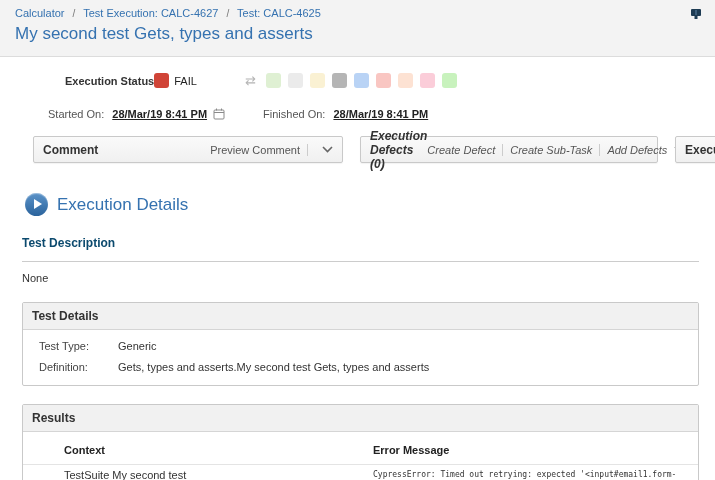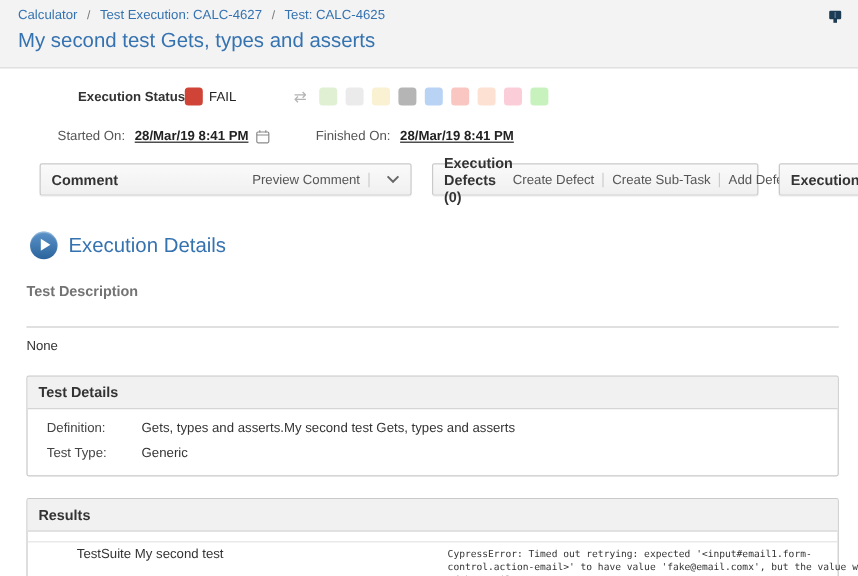--- a/index.html
+++ b/index.html
@@ -32,41 +32,41 @@
   .cal-icon { margin:0 6px 0 6px; cursor:pointer; display:inline-block; }
   .dates-gap { width:32px; }
 
   
   .panels-row { display:flex; flex-wrap:nowrap; gap:17px; margin:16px 0 0 33px; width:900px; }
   .panel-bar { border:1px solid #c9c9c9; background:linear-gradient(#fafafa,#f0f0f0);
     height:27px; display:flex; align-items:center; padding:0 9px; border-radius:2px;
     box-shadow:0 1px 1px rgba(0,0,0,.05); flex:none; }
   .panel-bar .bar-title { font-size:12px; font-weight:bold; color:#333; }
   .bar-comment { width:310px; justify-content:space-between;text-align:center; }
-  .bar-defects { width:272px; }
+  .bar-defects { width:298px;font-style:italic; }
   .bar-evidence { width:150px; }
   .bar-actions { display:flex; align-items:center; margin-left:auto; }
   .bar-link { font-size:11px; color:#555; cursor:pointer; white-space:nowrap; }
   .bar-div { width:1px; height:12px; background:#ccc; margin:0 7px; }
   .chev { margin-left:7px; cursor:pointer; display:flex; align-items:center; }
 
   
   .exec-details-head { display:flex; align-items:center; margin:30px 0 0 25px; }
   .play-circle { width:23px; height:23px; border-radius:50%;
     background:linear-gradient(#5b93c9,#2b639c); position:relative; flex:none;
     box-shadow:inset 0 1px 1px rgba(255,255,255,.4); }
   .play-circle::after { content:""; position:absolute; left:9px; top:6px;
     border-style:solid; border-width:5.5px 0 5.5px 8px;
     border-color:transparent transparent transparent #fff; }
   .exec-details-title { font-size:17px; color:#3572b0; margin-left:9px; }
 
   
   .content { padding:0 16px 0 22px; }
-  .sec-heading { font-size:12px; font-weight:bold; color:#737373; margin-top:20px;
-    padding-bottom:22px; border-bottom:1px solid #ccc; }
+  .sec-heading { font-size:12px; font-weight:bold; color:#0c4a6e; margin-top:20px;
+    padding-bottom:11px; border-bottom:1px solid #ccc; }
   .sec-none { font-size:11px; color:#333; margin-top:10px; }
 
   .box { border:1px solid #c9c9c9; margin-top:18px; border-radius:2px; background:#fff; }
   .box-header { background:#f1f1f1; border-bottom:1px solid #d5d5d5;
     padding:6px 9px; font-size:12px; font-weight:bold; color:#333; }
   .box-body { padding:10px 0 12px 0; }
   .kv-row { display:flex; font-size:11px; margin:0 0 9px 16px; }
   .kv-row:last-child { margin-bottom:0; }
   .kv-label { width:79px; color:#444; flex:none; }
   .kv-value { color:#333; }
@@ -177,33 +177,37 @@
 
 <div class="content">
 
   <div class="sec-heading">Test Description</div>
   <div class="sec-none">None</div>
 
   <div class="box">
     <div class="box-header">Test Details</div>
     <div class="box-body">
       <div class="kv-row">
+        <span class="kv-label">Test Type:</span>
+        <span class="kv-value">Generic</span>
+      </div>
+      <div class="kv-row">
         <span class="kv-label">Definition:</span>
         <span class="kv-value">Gets, types and asserts.My second test Gets, types and asserts</span>
-      </div>
-      <div class="kv-row">
-        <span class="kv-label">Test Type:</span>
-        <span class="kv-value">Generic</span>
       </div>
     </div>
   </div>
 
   <div class="box results-box">
     <div class="box-header">Results</div>
     <div class="res-table">
+      <div class="res-head">
+        <span class="col-context">Context</span>
+        <span class="col-error">Error Message</span>
+      </div>
       <div class="res-row">
         <span class="col-context ctx-cell">TestSuite My second test</span>
         <span class="col-error err-cell">CypressError: Timed out retrying: expected '&lt;input#email1.form-
 control.action-email&gt;' to have value 'fake@email.comx', but the value w
 'fake@email.com'
 at Object.cypressErr
 (https://example.cypress.io/__cypress/runner/cypress_runner.js:65727:11
 at Object.throwErr</span>
       </div>
     </div>

